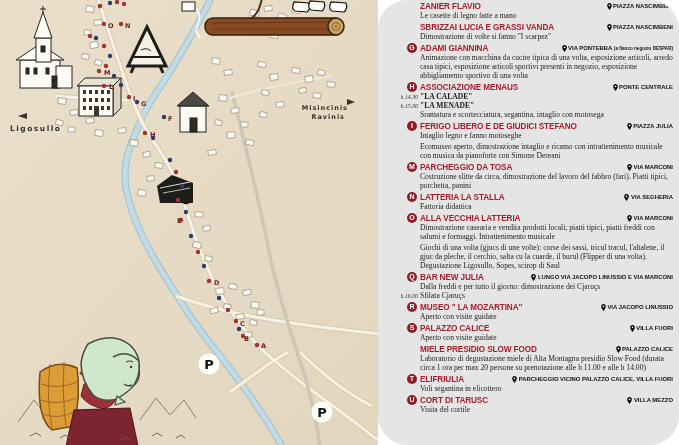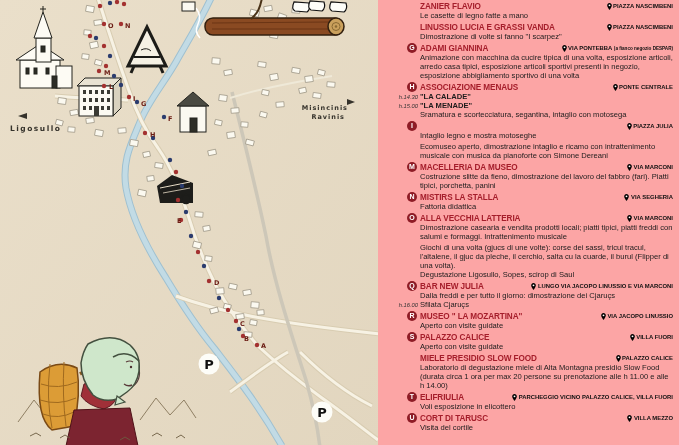--- a/index.html
+++ b/index.html
@@ -5,35 +5,35 @@
   html,body{margin:0;padding:0;background:#888;}
   .stage{position:relative;width:679px;height:445px;overflow:hidden;
          font-family:"Liberation Sans",sans-serif;background:#fff;}
   
   .map{position:absolute;left:0;top:0;width:378px;height:445px;background:#e7dcc6;}
   .map svg{display:block;}
   .map-letter{font-family:"DejaVu Sans",sans-serif;font-size:6.5px;font-weight:bold;fill:#6b1c14;}
   .map-label{font-family:"DejaVu Sans",sans-serif;font-weight:bold;fill:#35322b;}
   .parking-letter{font-family:"DejaVu Sans",sans-serif;font-size:13px;font-weight:bold;fill:#111;}
   
-  .panel{position:absolute;left:378px;top:0;width:301px;height:445px;background:#fca5a5;
-         overflow:hidden;box-sizing:border-box;}
+  .panel{position:absolute;left:378px;top:0;width:301px;height:445px;background:#e5e5e5;
+         overflow:hidden;box-sizing:border-box;border-radius:29px;}
   .entries{position:relative;padding:1px 6px 0 42px;}
   .entry{position:relative;margin-bottom:2px;}
   .head{display:flex;align-items:center;gap:3px;height:10px;position:relative;}
   .badge{position:absolute;left:-13px;top:0;width:10px;height:10px;border-radius:50%;
          background:#8e1c26;color:#fff;font-size:7px;font-weight:bold;line-height:10px;
          text-align:center;}
   .title{color:#a51e2b;font-weight:bold;font-size:8.2px;white-space:nowrap;letter-spacing:-0.1px;}
   .loc{margin-left:auto;display:inline-flex;align-items:center;gap:1.5px;
        font-size:5.9px;font-weight:bold;color:#101010;white-space:nowrap;text-align:right;}
   .loc-note{font-size:4.6px;font-weight:bold;color:#101010;}
   .pin{flex:0 0 auto;}
   .lines{color:#1c1c1c;font-size:7.6px;line-height:9px;}
-  .line{position:relative;}
+  .line{position:relative;font-family:Liberation Serif, serif;}
   .line.bold{font-weight:bold;}
   .time{position:absolute;right:100%;margin-right:2px;top:1px;font-size:5.8px;
         font-style:italic;font-weight:normal;color:#333;white-space:nowrap;}
 </style>
 </head>
 <body>
 
 <div class="stage">
 
   <div class="map">
@@ -324,21 +324,21 @@
       </span>
     </div>
     <div class="lines">
             <div class="line"><span>Le casette di legno fatte a mano</span></div>
           </div>
   </div>
 
   <div class="entry">
     <div class="head">
 
-      <span class="title">LINUSSIO LUCIA E GRASSI VANDA</span>
+      <span class="title">SBRIZZAI LUCIA E GRASSI VANDA</span>
       <span class="loc">
         <svg class="pin" width="5" height="7" viewBox="0 0 8 12">
           <path d="M4 0C1.8 0 0 1.8 0 4c0 3 4 8 4 8s4-5 4-8C8 1.8 6.2 0 4 0z" fill="#000"></path>
           <circle cx="4" cy="4" r="1.6" fill="#fff"></circle>
         </svg>
         <span class="loc-text">PIAZZA NASCIMBENI</span>
 
       </span>
     </div>
     <div class="lines">
@@ -380,62 +380,63 @@
     <div class="lines">
             <div class="line bold"><span class="time">h.14.30</span><span>"LA CALADE"</span></div>
             <div class="line bold"><span class="time">h.15.00</span><span>"LA MENADE"</span></div>
             <div class="line"><span>Sramatura e scortecciatura, segantina, intaglio con motosega</span></div>
           </div>
   </div>
 
   <div class="entry">
     <div class="head">
       <span class="badge">I</span>
+      <span class="title">FERIGO LIBERO E DE GIUDICI STEFANO</span>
       <span class="loc">
         <svg class="pin" width="5" height="7" viewBox="0 0 8 12">
           <path d="M4 0C1.8 0 0 1.8 0 4c0 3 4 8 4 8s4-5 4-8C8 1.8 6.2 0 4 0z" fill="#000"></path>
           <circle cx="4" cy="4" r="1.6" fill="#fff"></circle>
         </svg>
         <span class="loc-text">PIAZZA JULIA</span>
 
       </span>
     </div>
     <div class="lines">
-            <div class="line"><span>Intaglio legno e mostra motoseghe</span></div>
+            <div class="line"><span>Intaglio legno e fanno motoseghe</span></div>
           </div>
   </div>
 
   <div class="entry">
     <div class="lines">
             <div class="line"><span>Ecomuseo aperto, dimostrazione intaglio e ricamo con intrattenimento musicale con musica da pianoforte con Simone Dereani</span></div>
           </div>
   </div>
 
   <div class="entry">
     <div class="head">
       <span class="badge">M</span>
-      <span class="title">MACELLERIA DA MUSEO</span>
+      <span class="title">PARCHEGGIO DA TOSA</span>
       <span class="loc">
         <svg class="pin" width="5" height="7" viewBox="0 0 8 12">
           <path d="M4 0C1.8 0 0 1.8 0 4c0 3 4 8 4 8s4-5 4-8C8 1.8 6.2 0 4 0z" fill="#000"></path>
           <circle cx="4" cy="4" r="1.6" fill="#fff"></circle>
         </svg>
         <span class="loc-text">VIA MARCONI</span>
 
       </span>
     </div>
     <div class="lines">
-            <div class="line"><span>Costruzione slitte da fieno, dimostrazione del lavoro del fabbro (fari). Piatti tipici, porchetta, panini</span></div>
+            <div class="line"><span>Costruzione slitte da circa, dimostrazione del lavoro del fabbro (fari). Piatti tipici, porchetta, panini</span></div>
           </div>
   </div>
 
   <div class="entry">
     <div class="head">
       <span class="badge">N</span>
-      <span class="title">MISTIRS LA STALLA</span>
+      <span class="title">LATTERIA LA STALLA</span>
       <span class="loc">
         <svg class="pin" width="5" height="7" viewBox="0 0 8 12">
           <path d="M4 0C1.8 0 0 1.8 0 4c0 3 4 8 4 8s4-5 4-8C8 1.8 6.2 0 4 0z" fill="#000"></path>
           <circle cx="4" cy="4" r="1.6" fill="#fff"></circle>
         </svg>
         <span class="loc-text">VIA SEGHERIA</span>
 
       </span>
     </div>
     <div class="lines">
@@ -548,21 +549,21 @@
       <span class="loc">
         <svg class="pin" width="5" height="7" viewBox="0 0 8 12">
           <path d="M4 0C1.8 0 0 1.8 0 4c0 3 4 8 4 8s4-5 4-8C8 1.8 6.2 0 4 0z" fill="#000"></path>
           <circle cx="4" cy="4" r="1.6" fill="#fff"></circle>
         </svg>
         <span class="loc-text">PARCHEGGIO VICINO PALAZZO CALICE, VILLA FUORI</span>
 
       </span>
     </div>
     <div class="lines">
-            <div class="line"><span>Voli esposizione in elicottero</span></div>
+            <div class="line"><span>Voli segantina in elicottero</span></div>
           </div>
   </div>
 
   <div class="entry">
     <div class="head">
       <span class="badge">U</span>
       <span class="title">CORT DI TARUSC</span>
       <span class="loc">
         <svg class="pin" width="5" height="7" viewBox="0 0 8 12">
           <path d="M4 0C1.8 0 0 1.8 0 4c0 3 4 8 4 8s4-5 4-8C8 1.8 6.2 0 4 0z" fill="#000"></path>

